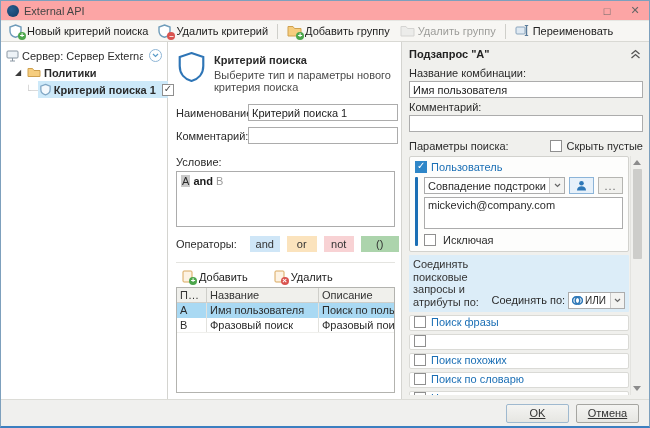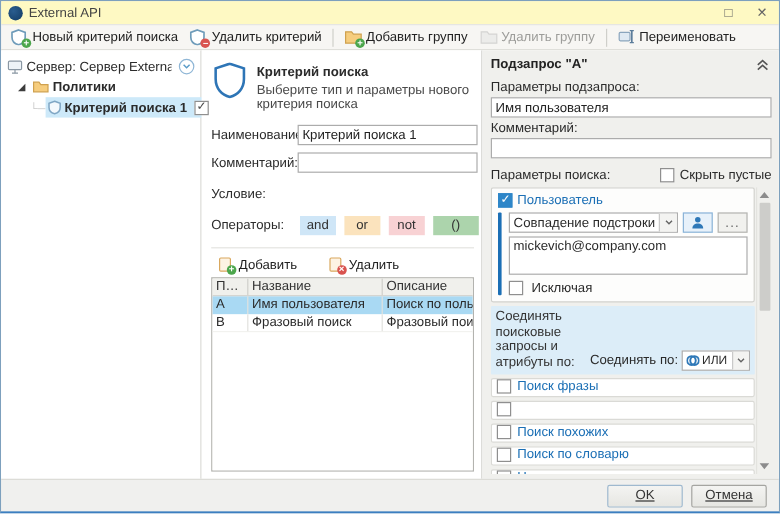--- a/index.html
+++ b/index.html
@@ -2,21 +2,21 @@
 <html><head>
 <meta charset="utf-8">
 <style>
   * { box-sizing: border-box; margin: 0; padding: 0; }
   html, body { width: 650px; height: 428px; overflow: hidden; }
   body { font-family: "Liberation Sans", sans-serif; font-size: 11px; color: #2b2b2b; background: #fff; }
 
   .window { width: 650px; height: 428px; border: 1px solid #7da0bd; border-bottom: 2px solid #3c7fc0; background: #f0f0ee; display: flex; flex-direction: column; }
 
   
-  .titlebar { height: 19px; display: flex; align-items: center; padding: 0 0 0 6px; background: #fef9c3; flex: none; text-align: right; }
+  .titlebar { height: 19px; display: flex; align-items: center; padding: 0 0 0 6px; background: #fca5a5; flex: none; text-align: right; }
   .app-icon { width: 12px; height: 12px; border-radius: 50%; background: radial-gradient(circle at 35% 35%, #2a5d8f, #123b63); margin-right: 5px; flex: none; }
   .titlebar .title { color: #444; }
   .win-btns { margin-left: auto; display: flex; height: 100%; }
   .win-btn { width: 28px; display: flex; align-items: center; justify-content: center; color: #666; font-size: 11px; cursor: default; }
 
   
   .toolbar { height: 22px; background: #f7f6f3; border-top: 1px solid #e6e6e2; border-bottom: 1px solid #d9d9d4; display: flex; align-items: center; padding: 0 3px; flex: none; }
   .tbtn { display: flex; align-items: center; gap: 3px; padding: 2px 5px; border-radius: 2px; color: #222; white-space: nowrap; }
   .tbtn.disabled { color: #9d9d9a; }
   .tbtn.disabled svg { opacity: .45; filter: grayscale(1); }
@@ -248,20 +248,25 @@
       <div class="field-row">
         <label>Наименование:</label>
         <input class="tinput" value="Критерий поиска 1" style="">
       </div>
       <div class="field-row">
         <label>Комментарий:</label>
         <input class="tinput" value="" style="">
       </div>
 
       <div class="cond-label">Условие:</div>
+      <div class="cond-box">
+        <span class="tok-sel">A</span>
+        <span class="tok-op"> and </span>
+        <span class="tok-dim">B</span>
+      </div>
 
       <div class="ops-row">
         <span class="ops-label">Операторы:</span>
         <span class="op-chip" style="background:#cfe6f7;">and</span>
         <span class="op-chip" style="background:#fbe3bd;">or</span>
         <span class="op-chip" style="background:#f8d2d4;">not</span>
         <span class="op-chip op-paren" style="background:#acd4ac;">()</span>
       </div>
 
       <div class="mp-divider"></div>
@@ -311,21 +316,21 @@
       <div class="rp-title-row">
         <span class="rp-title">Подзапрос "А"</span>
         <span class="rp-collapse">
           <svg width="11" height="10" viewBox="0 0 11 10">
               <polyline points="1.5,5 5.5,1.5 9.5,5" fill="none" stroke="#555" stroke-width="1.3"></polyline>
               <polyline points="1.5,9 5.5,5.5 9.5,9" fill="none" stroke="#555" stroke-width="1.3"></polyline>
             </svg>
         </span>
       </div>
 
-      <div class="rp-label">Параметры подзапроса:</div>
+      <div class="rp-label">Название комбинации:</div>
       <input class="rp-input" value="Имя пользователя" style="">
       <div class="rp-label">Комментарий:</div>
       <input class="rp-input" value="" style="">
 
       <div class="params-head">
         <span>Параметры поиска:</span>
         <span class="hide-empty">
           <span class="checkbox"></span>
           <span>Скрыть пустые</span>
         </span>

